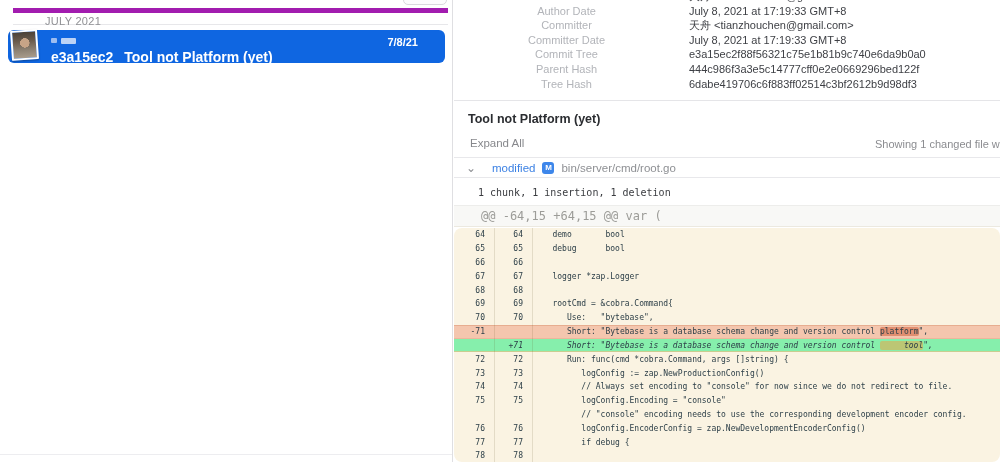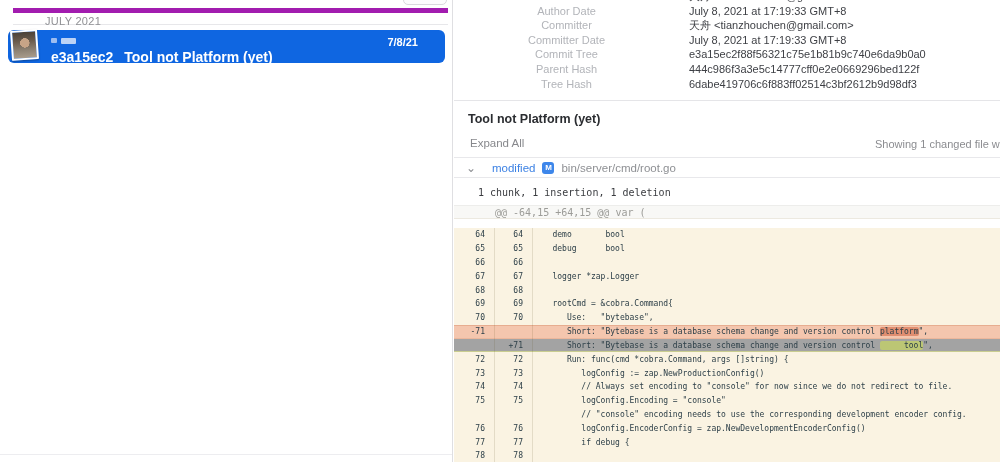--- a/index.html
+++ b/index.html
@@ -52,35 +52,35 @@
               display:flex; align-items:center; padding-left:12px; background:#fff; }
   .chevron { color:#8e9094; font-size:12px; line-height:10px; width:10px; margin-right:16px; }
   .file-status { color:#3d82e4; font-size:11.5px; }
   .file-badge { width:12px; height:12px; background:#3d86ea; border-radius:3px; color:#fff;
                 font-size:8px; font-weight:bold; display:flex; align-items:center;
                 justify-content:center; margin:0 7px 0 7px; }
   .file-path { color:#8e9094; font-size:11.5px; }
   .chunk-row { position:absolute; left:0; right:0; top:179px; height:26px;
                display:flex; align-items:center; padding-left:24px;
                font-family:"DejaVu Sans Mono", monospace; font-size:10px; color:#3a3c40; }
-  .hunk-row { position:absolute; left:0; right:0; top:205px; height:14px; background:#f8f8f6;
+  .hunk-row { position:absolute; left:0; right:0; top:205px; height:22px; background:#f8f8f6;
               border-top:1px solid #ededeb; border-bottom:1px solid #ece9e0;
-              display:flex; align-items:center; padding-left:41px;
-              font-family:"DejaVu Sans Mono", monospace; font-size:10px; color:#9c9c98; }
-
-  .diff { position:absolute; left:0; right:0; top:228px; height:234px; background:#faf3e2; }
+              display:flex; align-items:center; padding-left:27px;
+              font-family:"DejaVu Sans Mono", monospace; font-size:12px; color:#9c9c98; }
+
+  .diff { position:absolute; left:0; right:0; top:228px; height:234px; background:#faf3e2;border-radius:8px; }
   .d-row { display:flex; height:13.82px; align-items:center;
            font-family:"DejaVu Sans Mono", monospace; font-size:8px; color:#2e4049; }
   .d-old, .d-new { flex:none; align-self:stretch; display:flex; align-items:center;
                    justify-content:flex-end; border-right:1px solid rgba(95,75,25,.14); }
   .d-old { width:41px; padding-right:9px; }
   .d-new { width:38px; padding-right:9px; }
   .d-code { flex:1; padding-left:5px; white-space:pre; overflow:hidden; }
   .d-row.del { background:#f4c6ae; box-shadow: inset 0 1px 0 #e7ad90, inset 0 -1px 0 #ecb79c; }
-  .d-row.add { background:#a3a3a3; box-shadow: inset 0 -1px 0 #c9cd90; }
+  .d-row.add { background:#86efac; box-shadow: inset 0 -1px 0 #c9cd90; font-style: italic; }
   .hl-del { background:#e08e70; border-radius:2px; }
   .hl-add { background:#bcc674; border-radius:2px;padding-left:24px; }
 </style>
 </head>
 <body>
 
 <div class="left-panel">
   <div class="toolbar-frag"></div>
 
   <div class="section-header">JULY 2021</div>

